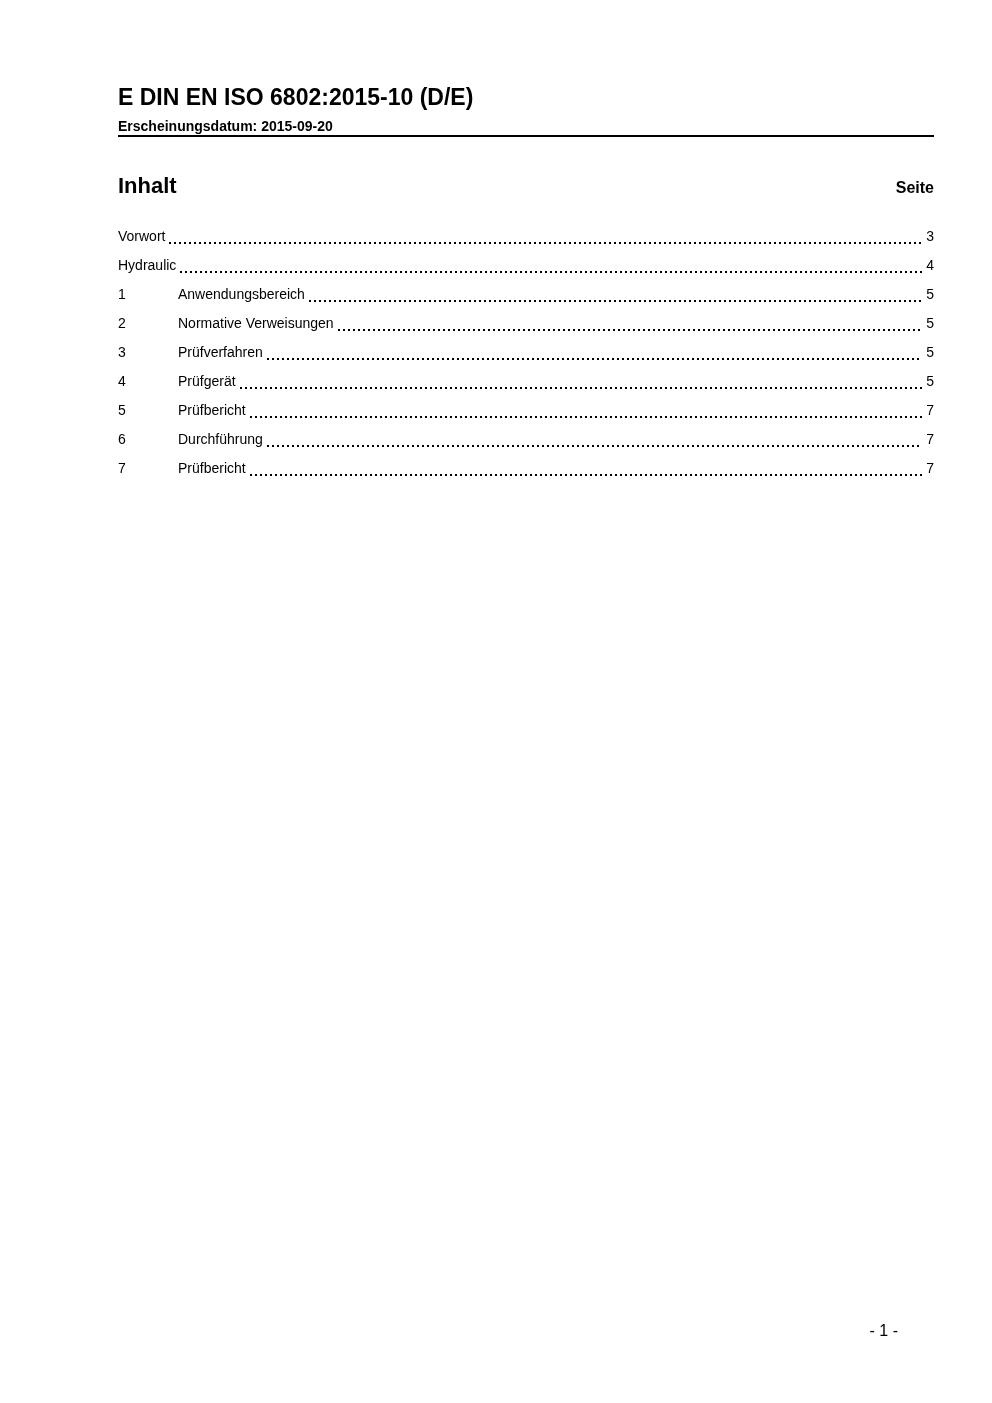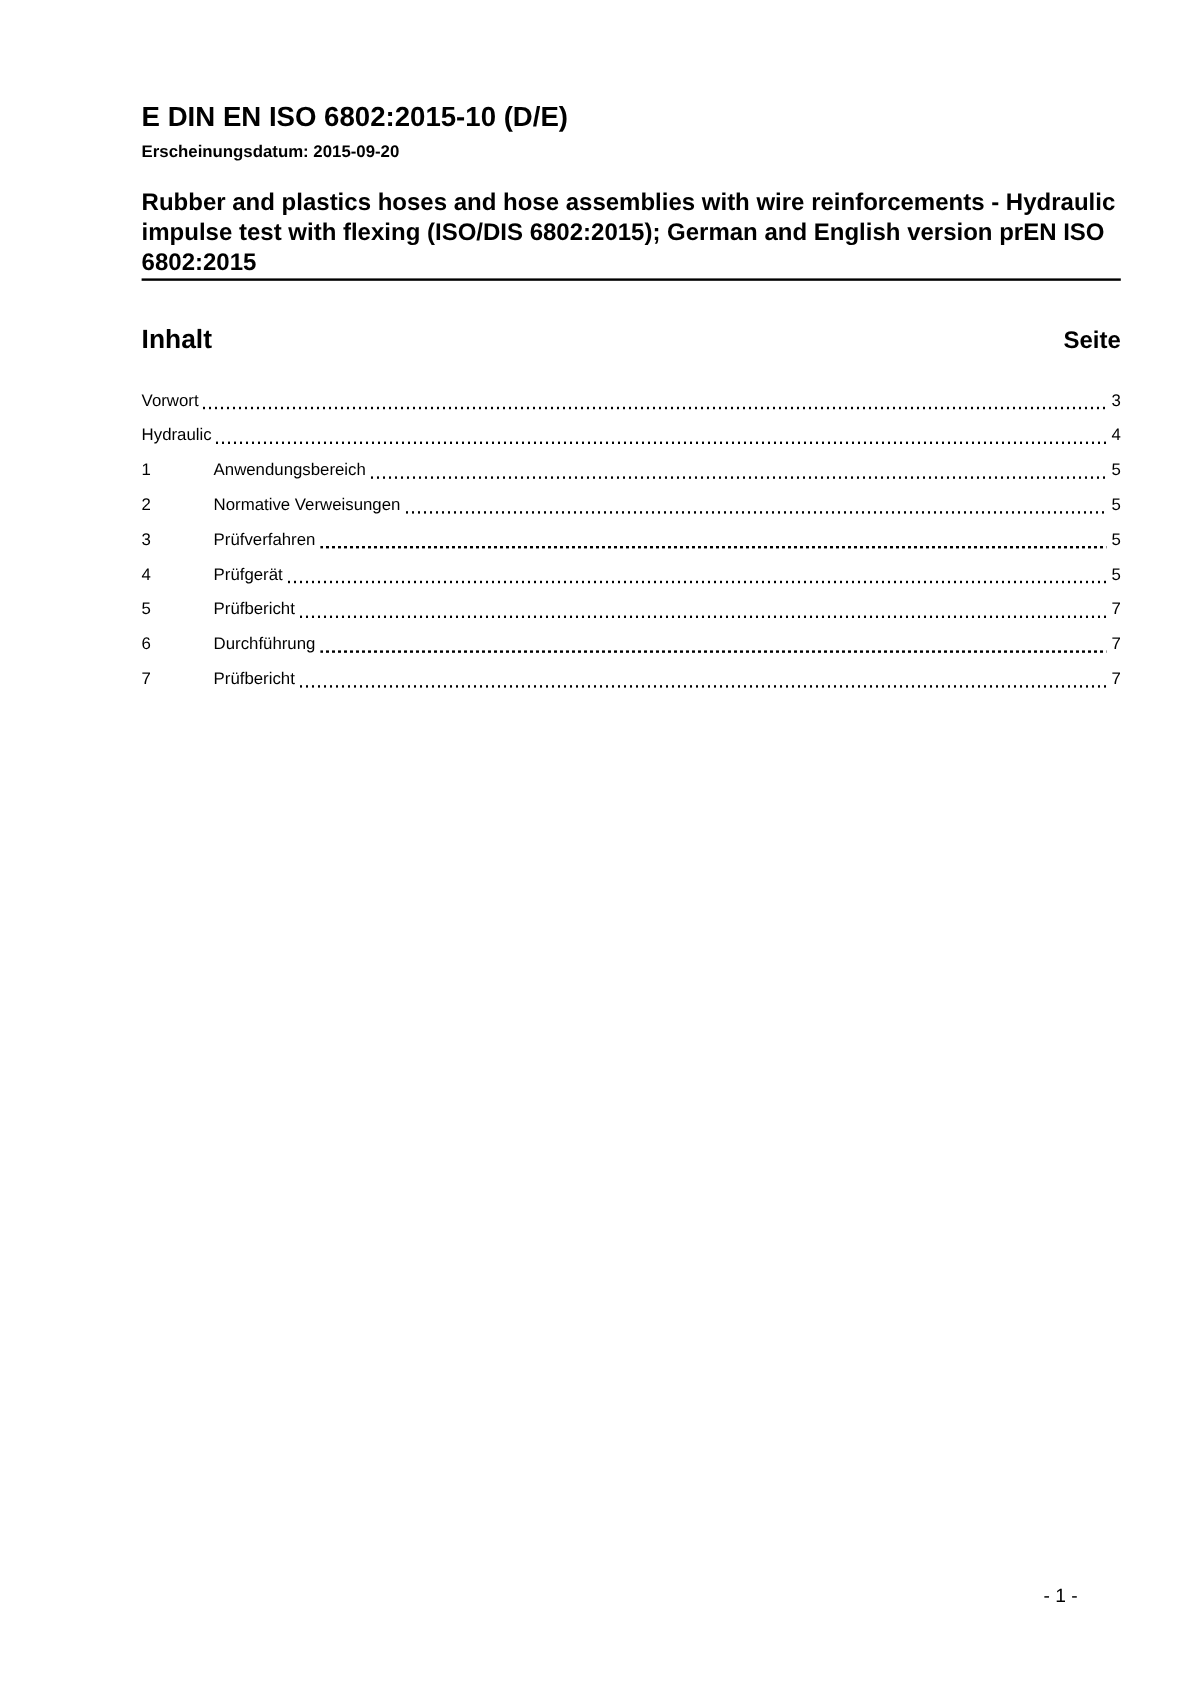--- a/index.html
+++ b/index.html
@@ -54,21 +54,21 @@
     justify-content: space-between;
     align-items: baseline;
   }
   .toc-heading {
     margin: 0;
     font-size: 22px;
     line-height: 26px;
     font-weight: bold;
   }
   .toc-page-label {
-    font-size: 20px;
+    font-size: 16px;
     font-weight: bold;
   }
   .toc-list { margin-top: 23px; }
   .toc-row {
     display: flex;
     height: 29px;
     line-height: 29px;
     font-size: 14px;
     font-weight: normal;
   }
@@ -95,21 +95,20 @@
 </style>
 </head>
 <body>
 
 <div class="page">
   <div class="content">
 
     <h1 class="doc-title">E DIN EN ISO 6802:2015-10 (D/E)</h1>
     <div class="pub-date">Erscheinungsdatum: 2015-09-20</div>
 
-    <p class="title-en">Rubber and plastics hoses and hose assemblies with wire reinforcements - Hydraulic impulse test with flexing (ISO/DIS 6802:2015); German and English version prEN ISO 6802:2015</p>
 
     <hr class="rule">
 
     <div class="toc-header">
       <h2 class="toc-heading">Inhalt</h2>
       <span class="toc-page-label">Seite</span>
     </div>
 
     <div class="toc-list">
 

